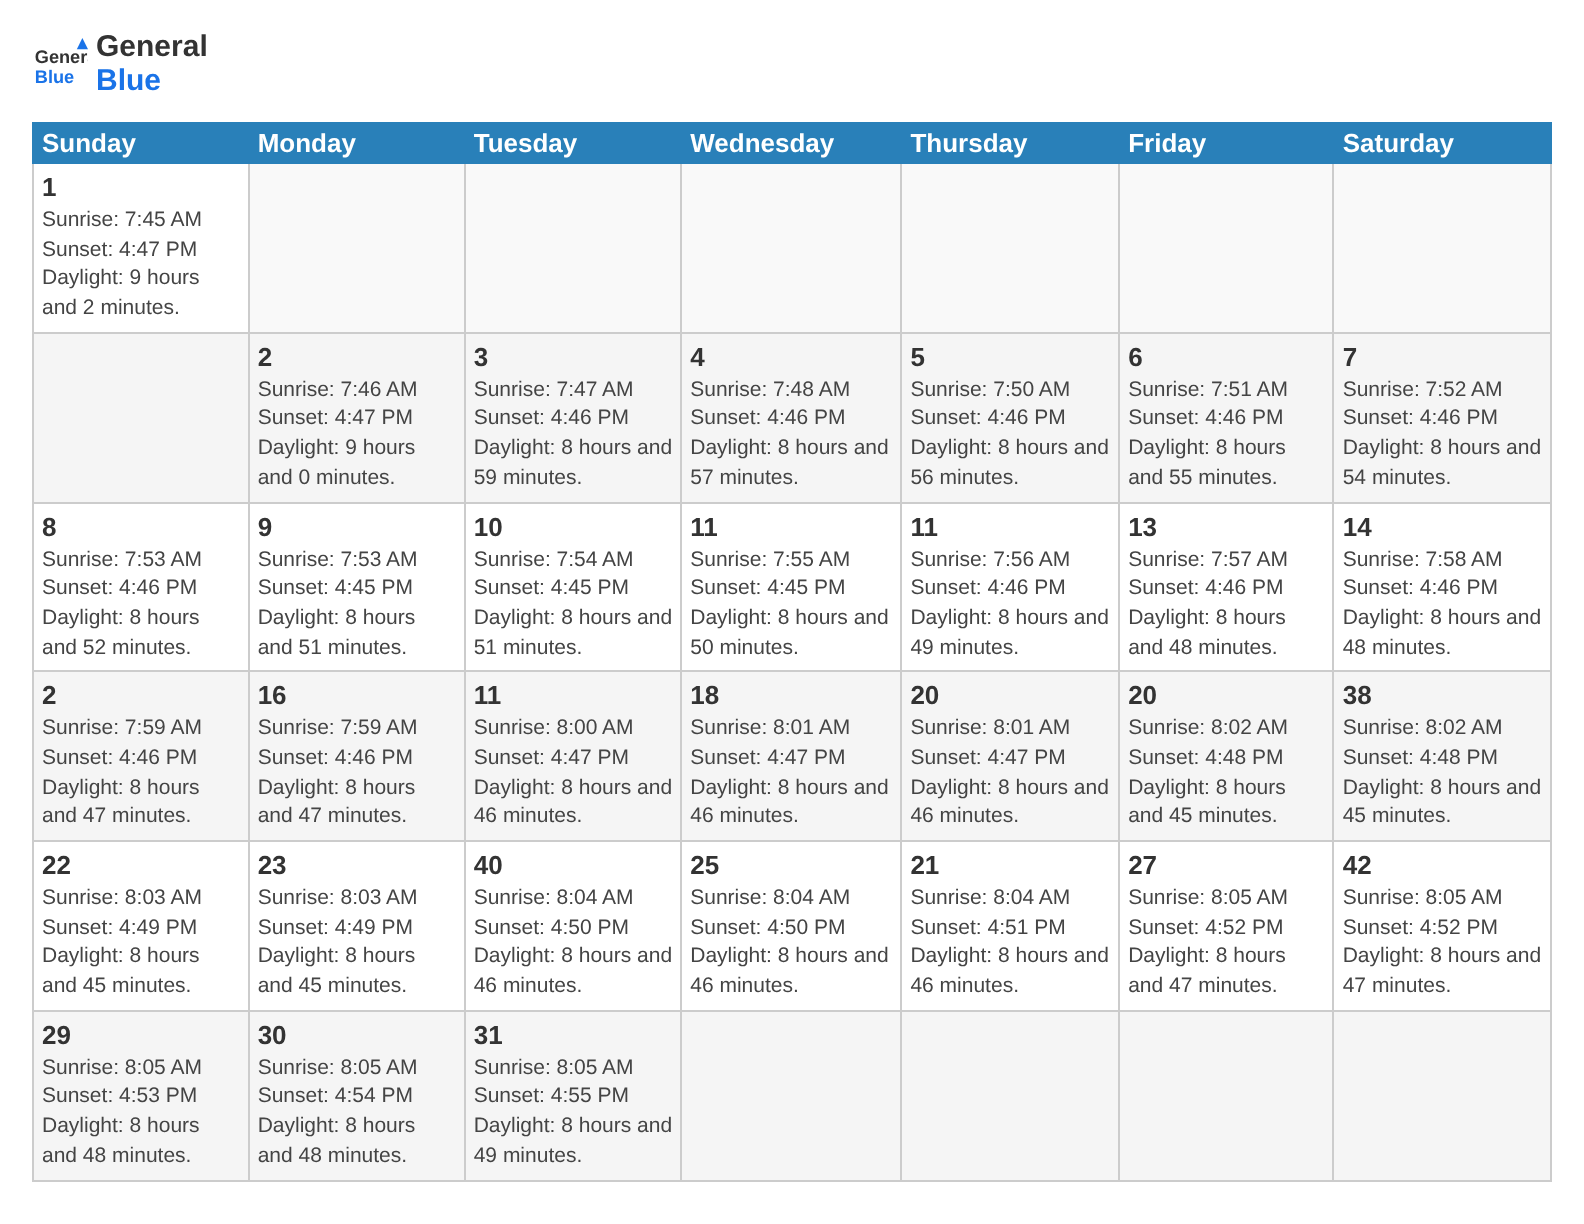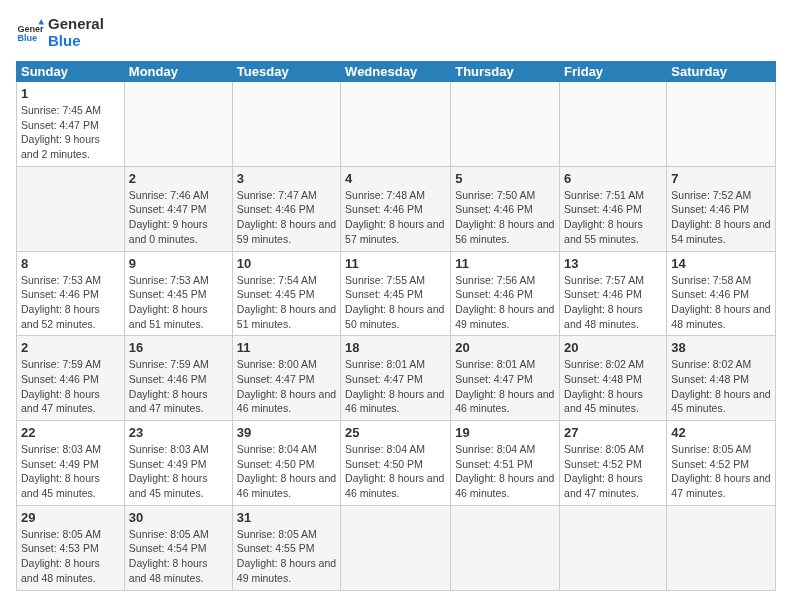--- a/index.html
+++ b/index.html
@@ -140,23 +140,23 @@
         <td><span class="day-num">16</span><span class="day-detail">Sunrise: 7:59 AM<br>Sunset: 4:46 PM<br>Daylight: 8 hours and 47 minutes.</span></td>
         <td><span class="day-num">11</span><span class="day-detail">Sunrise: 8:00 AM<br>Sunset: 4:47 PM<br>Daylight: 8 hours and 46 minutes.</span></td>
         <td><span class="day-num">18</span><span class="day-detail">Sunrise: 8:01 AM<br>Sunset: 4:47 PM<br>Daylight: 8 hours and 46 minutes.</span></td>
         <td><span class="day-num">20</span><span class="day-detail">Sunrise: 8:01 AM<br>Sunset: 4:47 PM<br>Daylight: 8 hours and 46 minutes.</span></td>
         <td><span class="day-num">20</span><span class="day-detail">Sunrise: 8:02 AM<br>Sunset: 4:48 PM<br>Daylight: 8 hours and 45 minutes.</span></td>
         <td><span class="day-num">38</span><span class="day-detail">Sunrise: 8:02 AM<br>Sunset: 4:48 PM<br>Daylight: 8 hours and 45 minutes.</span></td>
       </tr>
       <tr>
         <td><span class="day-num">22</span><span class="day-detail">Sunrise: 8:03 AM<br>Sunset: 4:49 PM<br>Daylight: 8 hours and 45 minutes.</span></td>
         <td><span class="day-num">23</span><span class="day-detail">Sunrise: 8:03 AM<br>Sunset: 4:49 PM<br>Daylight: 8 hours and 45 minutes.</span></td>
-        <td><span class="day-num">39</span><span class="day-detail">Sunrise: 8:04 AM<br>Sunset: 4:50 PM<br>Daylight: 8 hours and 46 minutes.</span></td>
+        <td><span class="day-num">40</span><span class="day-detail">Sunrise: 8:04 AM<br>Sunset: 4:50 PM<br>Daylight: 8 hours and 46 minutes.</span></td>
         <td><span class="day-num">25</span><span class="day-detail">Sunrise: 8:04 AM<br>Sunset: 4:50 PM<br>Daylight: 8 hours and 46 minutes.</span></td>
-        <td><span class="day-num">19</span><span class="day-detail">Sunrise: 8:04 AM<br>Sunset: 4:51 PM<br>Daylight: 8 hours and 46 minutes.</span></td>
+        <td><span class="day-num">21</span><span class="day-detail">Sunrise: 8:04 AM<br>Sunset: 4:51 PM<br>Daylight: 8 hours and 46 minutes.</span></td>
         <td><span class="day-num">27</span><span class="day-detail">Sunrise: 8:05 AM<br>Sunset: 4:52 PM<br>Daylight: 8 hours and 47 minutes.</span></td>
         <td><span class="day-num">42</span><span class="day-detail">Sunrise: 8:05 AM<br>Sunset: 4:52 PM<br>Daylight: 8 hours and 47 minutes.</span></td>
       </tr>
       <tr>
         <td><span class="day-num">29</span><span class="day-detail">Sunrise: 8:05 AM<br>Sunset: 4:53 PM<br>Daylight: 8 hours and 48 minutes.</span></td>
         <td><span class="day-num">30</span><span class="day-detail">Sunrise: 8:05 AM<br>Sunset: 4:54 PM<br>Daylight: 8 hours and 48 minutes.</span></td>
         <td><span class="day-num">31</span><span class="day-detail">Sunrise: 8:05 AM<br>Sunset: 4:55 PM<br>Daylight: 8 hours and 49 minutes.</span></td>
         <td class="empty"></td>
         <td class="empty"></td>
         <td class="empty"></td>

